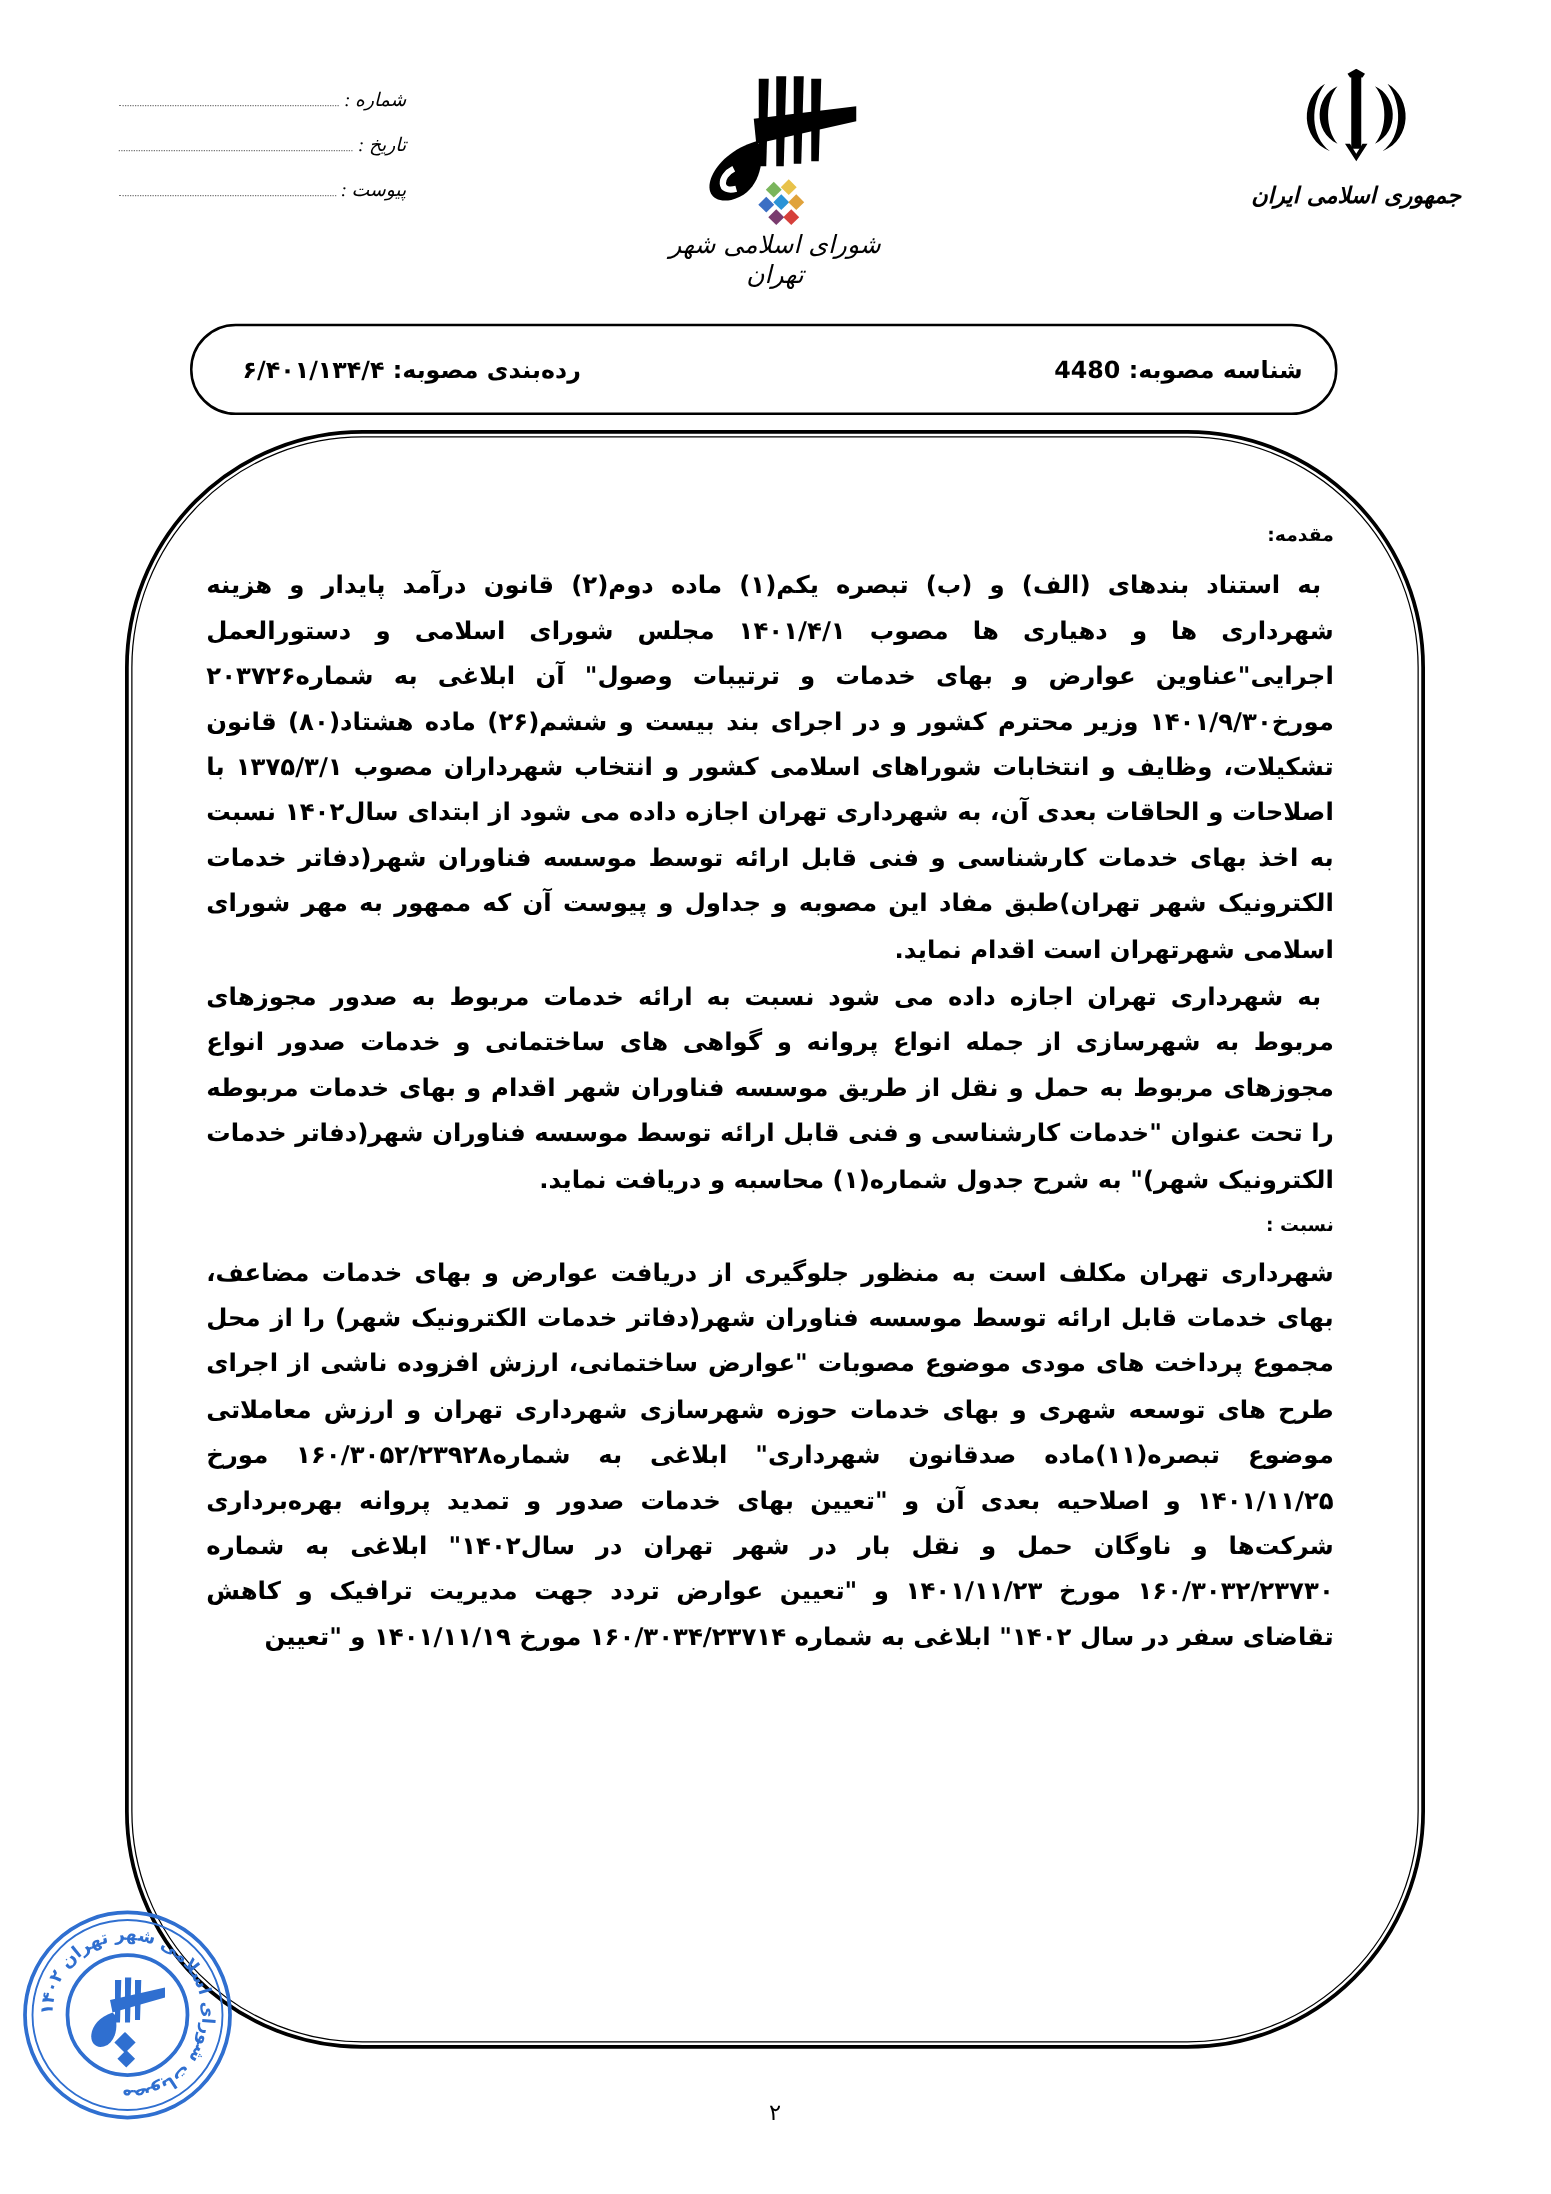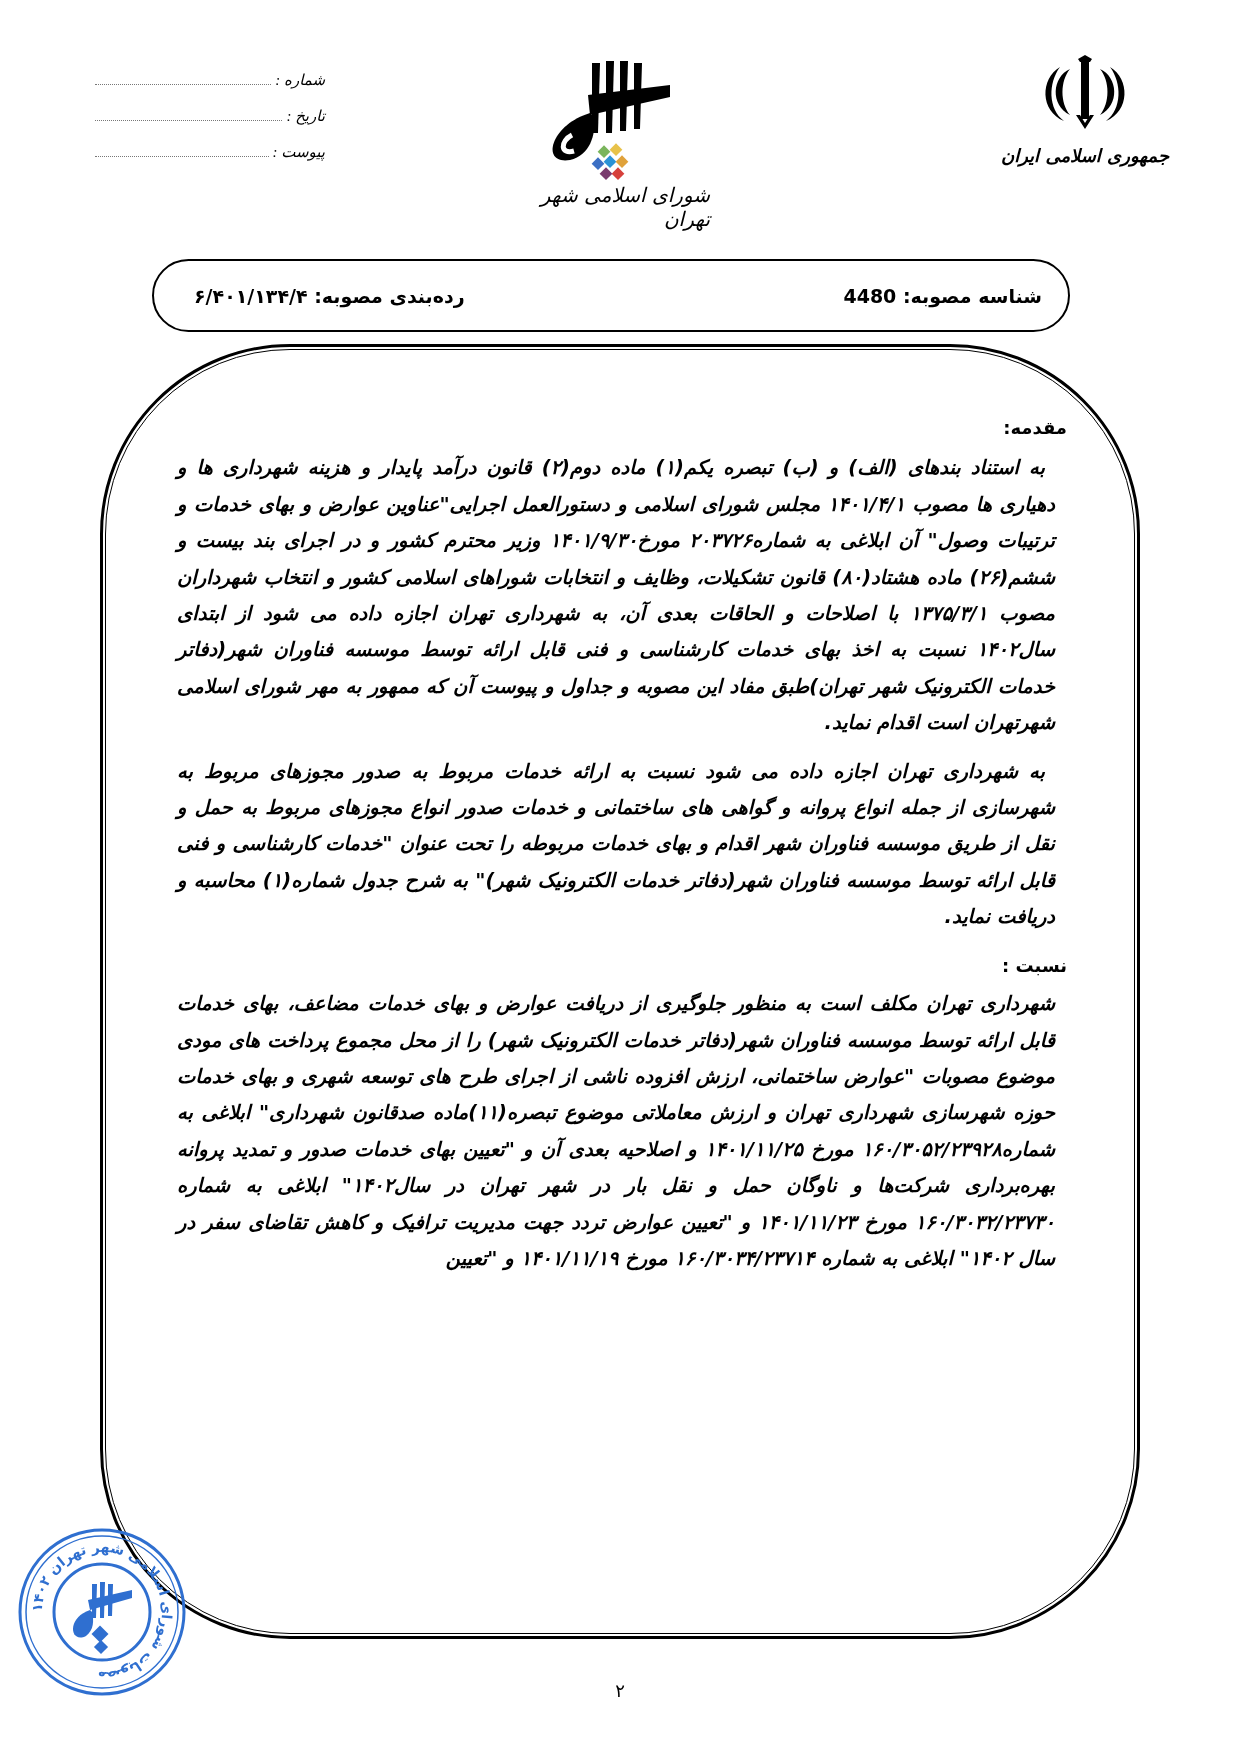--- a/index.html
+++ b/index.html
@@ -7,42 +7,42 @@
          font-family: "DejaVu Sans", sans-serif; color: #000; }
   .abs { position: absolute; }
 
   
   .form-fields { left: 95px; top: 70px; width: 230px; direction: rtl; }
   .form-row { display: flex; align-items: baseline; height: 36px; }
   .form-label { font-family: Liberation Serif, serif; font-style: italic; font-size: 15px; white-space: nowrap; padding-left: 4px; }
   .form-dots { flex: 1; border-bottom: 1px dotted #777; height: 14px; margin-bottom: 4px; }
 
   
-  .council-logo { left: 530px; top: 55px; width: 180px; height: 180px; }
+  .council-logo { left: 530px; top: 55px; width: 180px; height: 180px; text-align: center; }
   .council-name { font-family: "DejaVu Serif", serif; font-style: italic; font-size: 20px; direction: rtl; margin-top: -6px; }
 
   
   .emblem { left: 1000px; top: 55px; width: 170px; text-align: center; }
   .emblem-caption { font-family: "DejaVu Serif", serif; font-style: italic; font-size: 18px; direction: rtl; margin-top: 6px; font-weight: bold; }
 
   
   .id-box { left: 152px; top: 259px; width: 918px; height: 73px; border: 2px solid #000;
             border-radius: 38px; box-sizing: border-box; direction: rtl;
             display: flex; justify-content: space-between; align-items: center; padding: 0 26px 0 40px;
             font-weight: bold; font-size: 19px; }
 
   
   .main-frame { left: 100px; top: 344px; width: 1040px; height: 1295px; }
   .frame-outer { position: absolute; inset: 0; border: 3px solid #000; border-radius: 190px; box-sizing: border-box; }
   .frame-inner { position: absolute; inset: 5px; border: 1.5px solid #000; border-radius: 185px; box-sizing: border-box; }
 
   .content { left: 165px; top: 410px; width: 902px; direction: rtl; text-align: justify;
              font-weight: bold; font-size: 19.5px; line-height: 36.4px; }
-  .heading { font-size: 18px; font-weight: bold; margin: 0; }
-  .para { margin: 12px; text-align-last: right; font-style: italic; }
+  .heading { font-size: 15px; font-weight: bold; margin: 0; }
+  .para { margin: 0; text-align-last: right; }
   .indent { text-indent: 10px; }
 
   .page-number { left: 600px; top: 1680px; width: 40px; text-align: center; font-size: 18px; }
 
   .stamp { left: 14px; top: 1524px; width: 176px; height: 176px; }
 </style>
 </head>
 <body>
 
 <div class="abs form-fields">

